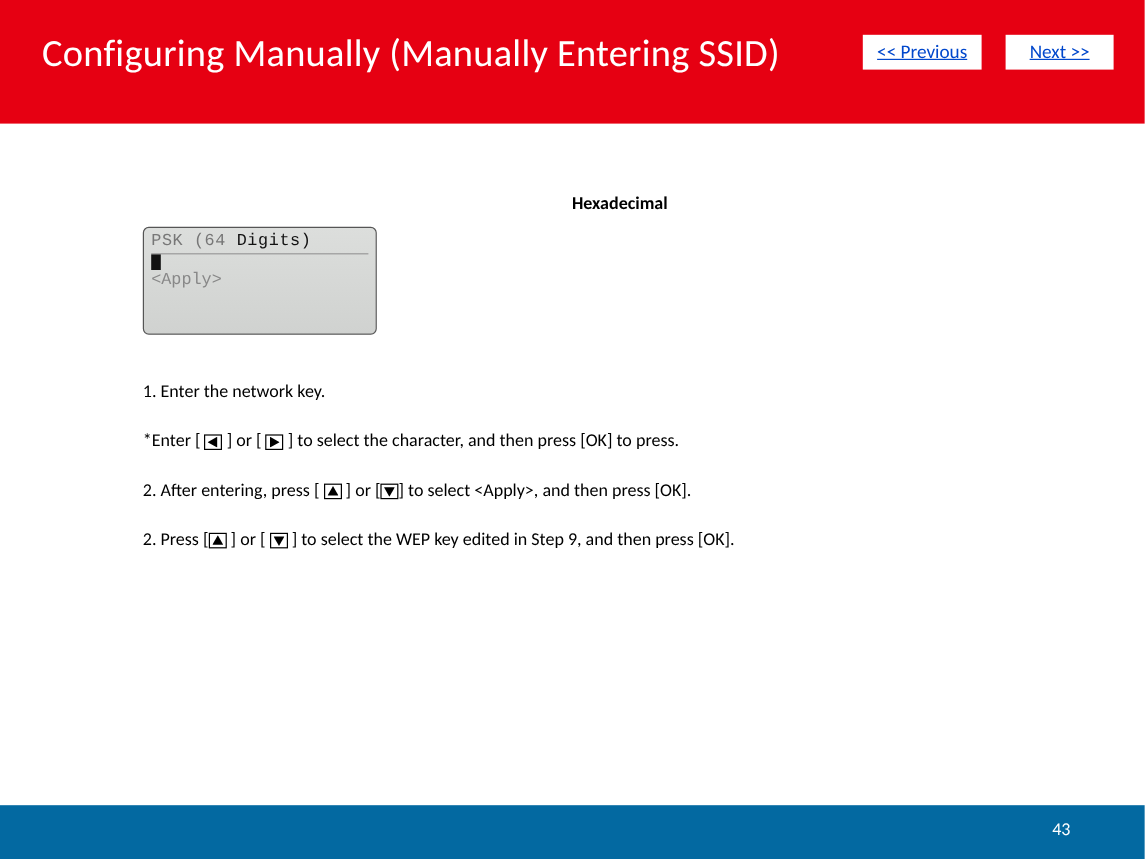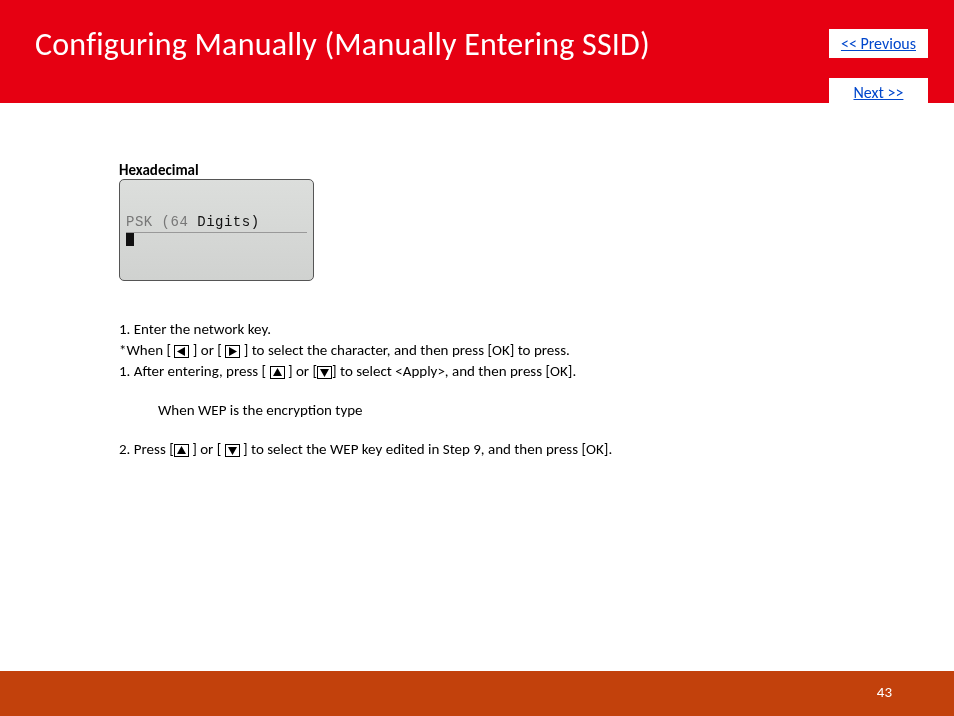--- a/index.html
+++ b/index.html
@@ -23,70 +23,71 @@
     color: #fff;
     font-size: 32px;
     font-weight: 300;
     letter-spacing: 0.2px;
     margin-top: 5px;
   }
   .nav-buttons {
     display: flex;
     gap: 20px;
     margin-top: 9px;
-    flex-direction: column;
   }
   .nav-btn {
     background: #fff;
     color: #0047cc;
     text-decoration: underline;
     font-size: 16px;
     padding: 5px 12px;
     border: none;
     cursor: pointer;
     min-width: 90px;
     text-align: center;
   }
   .content {
     padding: 58px 40px 0 119px;
   }
   .section-label {
     font-size: 15px;
     font-weight: bold;
+    margin-bottom: 10px;
+    text-align: center;
   }
   .lcd {
     width: 195px;
-    height: 102px;
+    height: 90px;
     border: 1.5px solid #555;
     border-radius: 5px;
     background: linear-gradient(#dcdedc,#d0d2d0);
     font-family: "Courier New", monospace;
     font-size: 14px;
     line-height: 1.2;
     padding: 3px 6px 2px 6px;
     color: #222;
     display: flex;
     flex-direction: column;
-    justify-content: center;
+    justify-content: flex-start;
   }
   .lcd .line1 { color:#777; border-bottom:1px solid #999; padding-bottom:1px; letter-spacing:0.5px;}
   .lcd .line1 .dark { color:#111; }
   .lcd .cursor-row { height:14px; }
   .lcd .cursor { display:inline-block; width:8px; height:13px; background:#111; }
   .lcd .apply { color:#888; }
   .lcd .entry { letter-spacing:0.5px; }
   .lcd .digits { letter-spacing:2.3px; padding-left:1px;}
   .entry .tri { display:inline-block; font-size:11px; vertical-align:0px;}
   .instr {
     margin-top: 38px;
     font-size: 15px;
     line-height: 1.4;
     color: #000;
   }
-  .instr-line { white-space: nowrap; }
+  .instr-line { white-space: nowrap; margin-top: 20px; }
   .note-block {
     margin: 18px 0 18px 39px;
     font-size: 15px;
     line-height: 1.4;
   }
   .instr2 {
     font-size: 15px;
     line-height: 1.45;
   }
   .arrow-box {
@@ -99,21 +100,21 @@
     vertical-align: -1px;
     padding: 0;
   }
   .arrow-box svg { display:block; }
   .footer {
     position: absolute;
     bottom: 0;
     left: 0;
     right: 0;
     height: 45px;
-    background: #c2410c;
+    background: #0369a1;
   }
   .page-num {
     position: absolute;
     right: 62px;
     top: 12px;
     color: #fff;
     font-size: 15px;
   }
 </style>
 </head>
@@ -128,50 +129,50 @@
 </div>
 
 <div class="content">
   <div class="section-label">Hexadecimal</div>
 
   <div class="lcd">
     <div class="line1">
       <span>PSK </span><span>(64</span><span class="dark"> Digits)</span>
     </div>
     <div class="cursor-row"><span class="cursor"></span></div>
+    <div class="apply">&lt;Apply&gt;</div>
   </div>
 
   <div class="instr">
     <div class="instr-line">1. Enter the network key.</div>
     <div class="instr-line">
-      <span>*When [ </span><span class="arrow-box">
+      <span>*Enter [ </span><span class="arrow-box">
           <svg width="9" height="9">
             <polygon points="8,0 8,9 0,4.5" fill="#000"></polygon>
           </svg>
         </span><span> ] or [ </span><span class="arrow-box">
           <svg width="9" height="9">
             <polygon points="1,0 1,9 9,4.5" fill="#000"></polygon>
           </svg>
         </span><span> ] to select the character, and then press [OK] to press.</span>
     </div>
     <div class="instr-line">
-      <span>1. After entering, press [ </span><span class="arrow-box">
+      <span>2. After entering, press [ </span><span class="arrow-box">
           <svg width="9" height="9">
             <polygon points="0,8 9,8 4.5,0" fill="#000"></polygon>
           </svg>
         </span><span> ] or [</span><span class="arrow-box">
           <svg width="9" height="9">
             <polygon points="0,1 9,1 4.5,9" fill="#000"></polygon>
           </svg>
         </span><span>] to select &lt;Apply&gt;, and then press [OK].</span>
     </div>
   </div>
 
   <div class="note-block">
-    <div>When WEP is the encryption type</div>
   </div>
 
   <div class="instr2">
     <div class="instr-line">
       <span>2. Press [</span><span class="arrow-box">
           <svg width="9" height="9">
             <polygon points="0,8 9,8 4.5,0" fill="#000"></polygon>
           </svg>
         </span><span> ] or [ </span><span class="arrow-box">
           <svg width="9" height="9">

